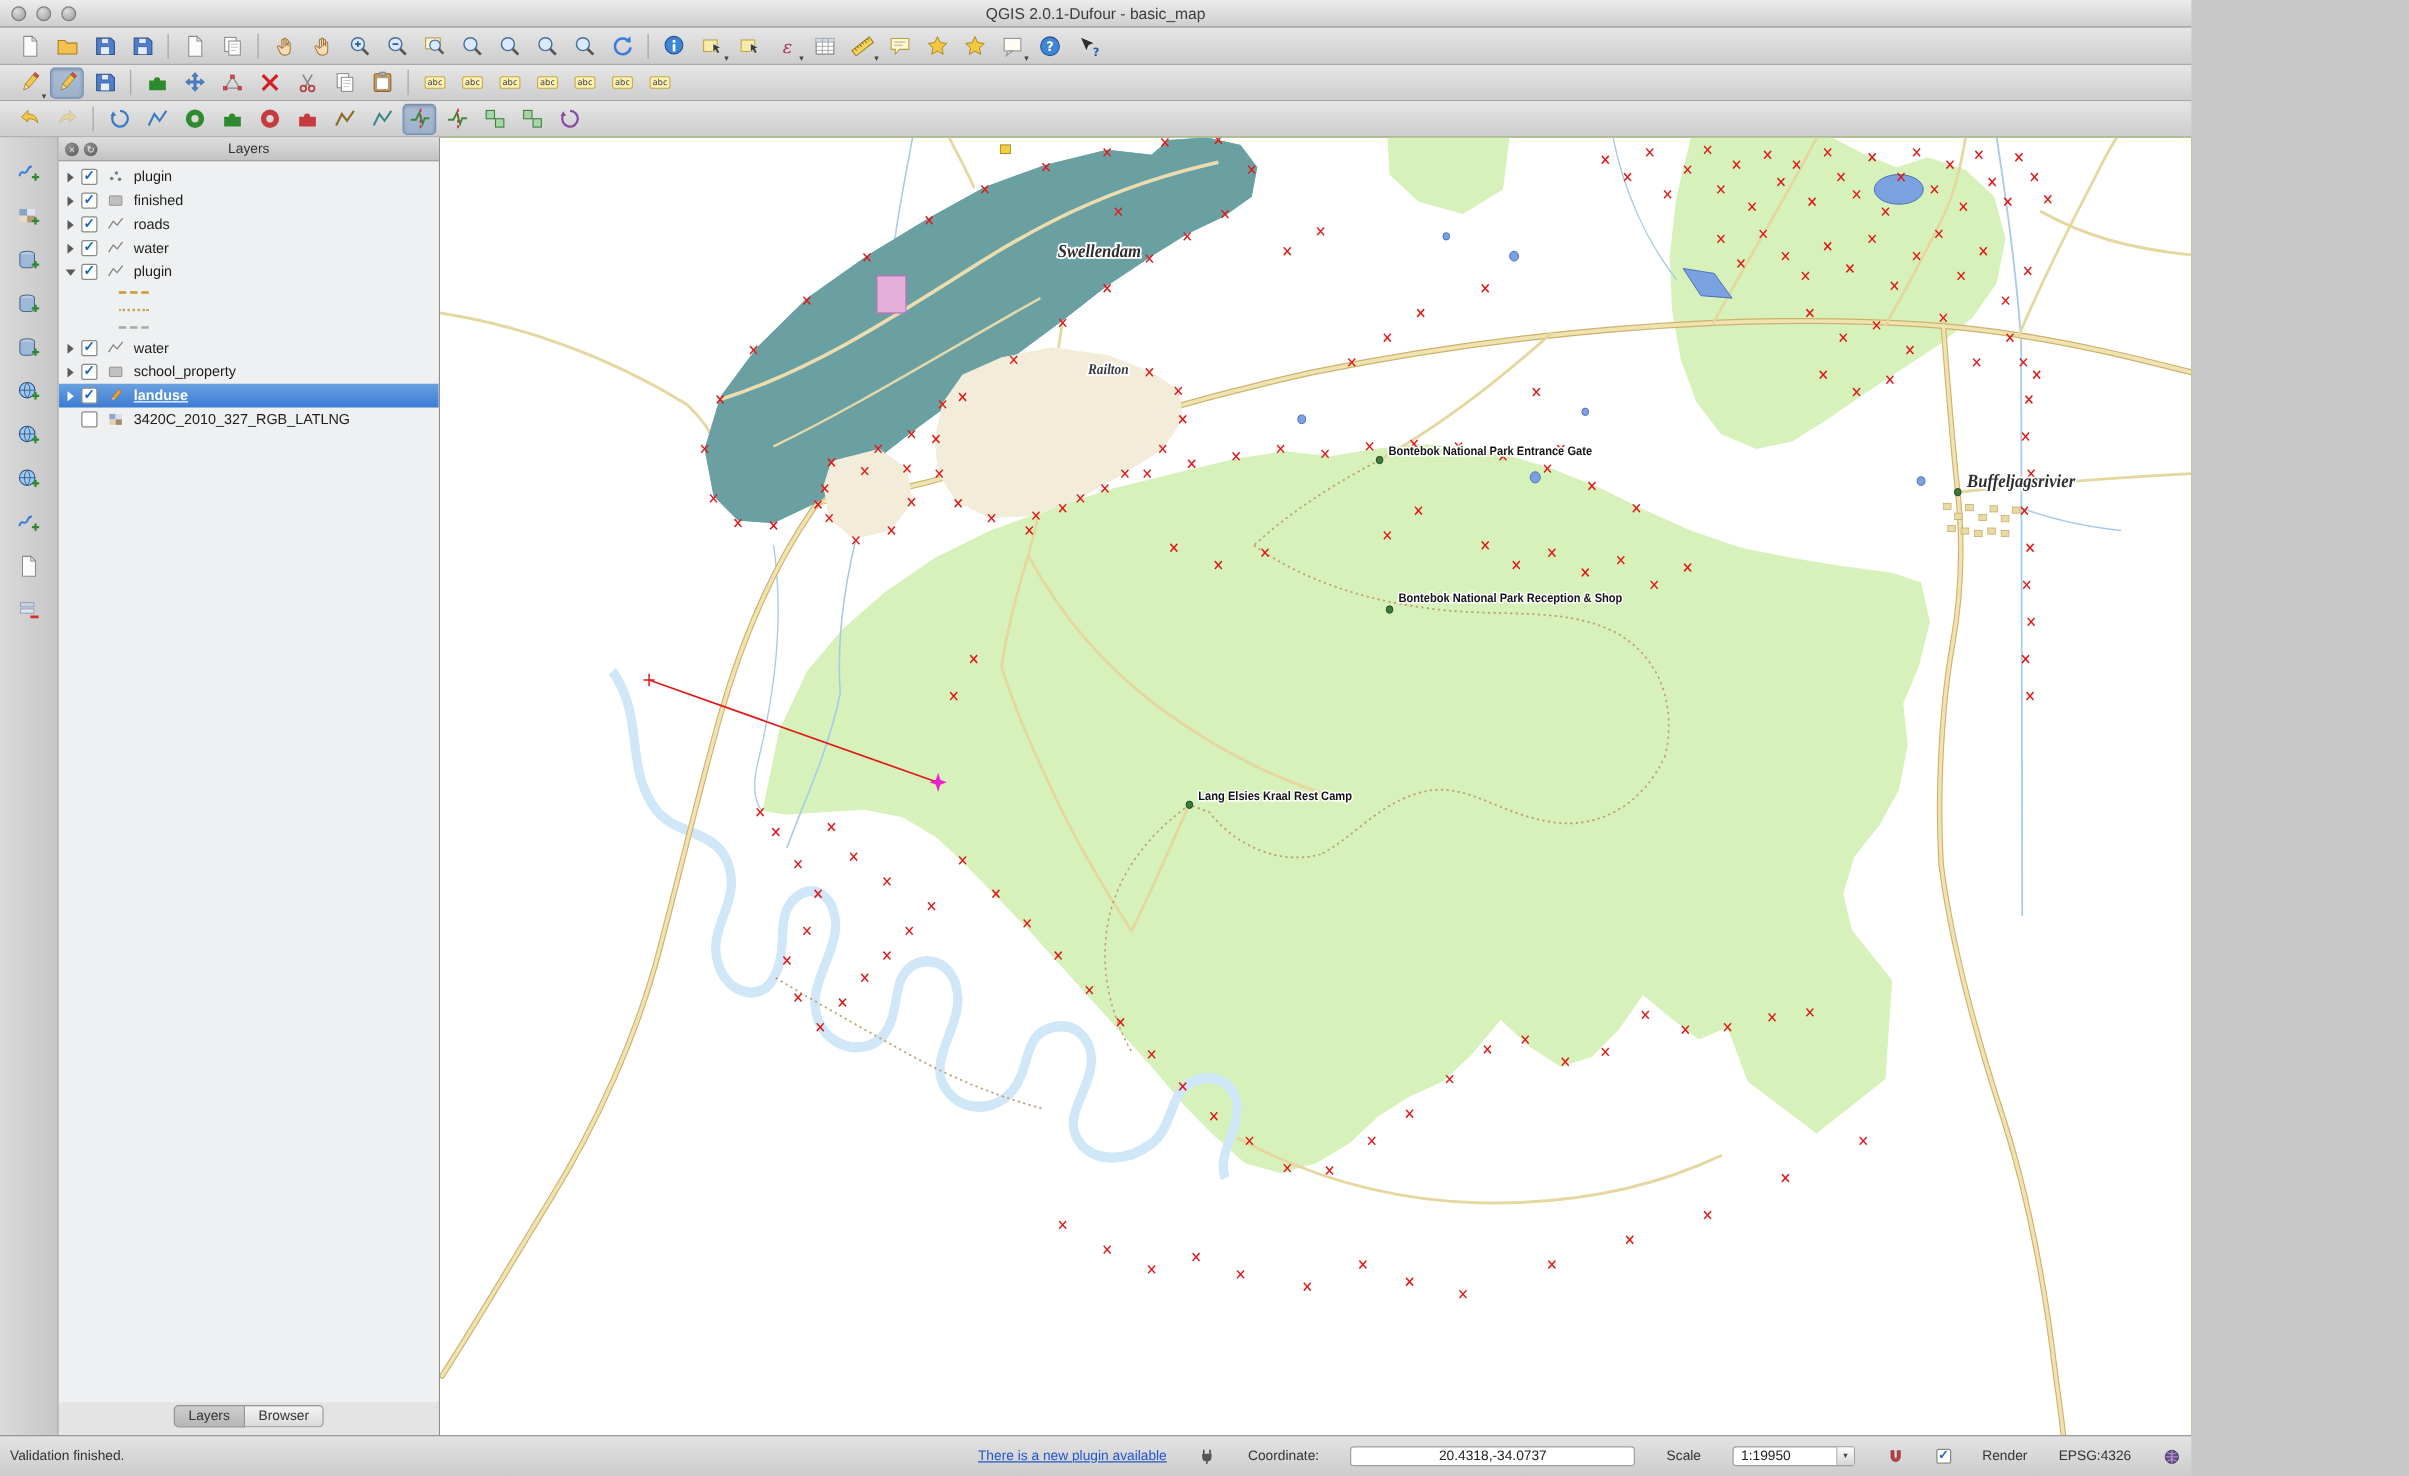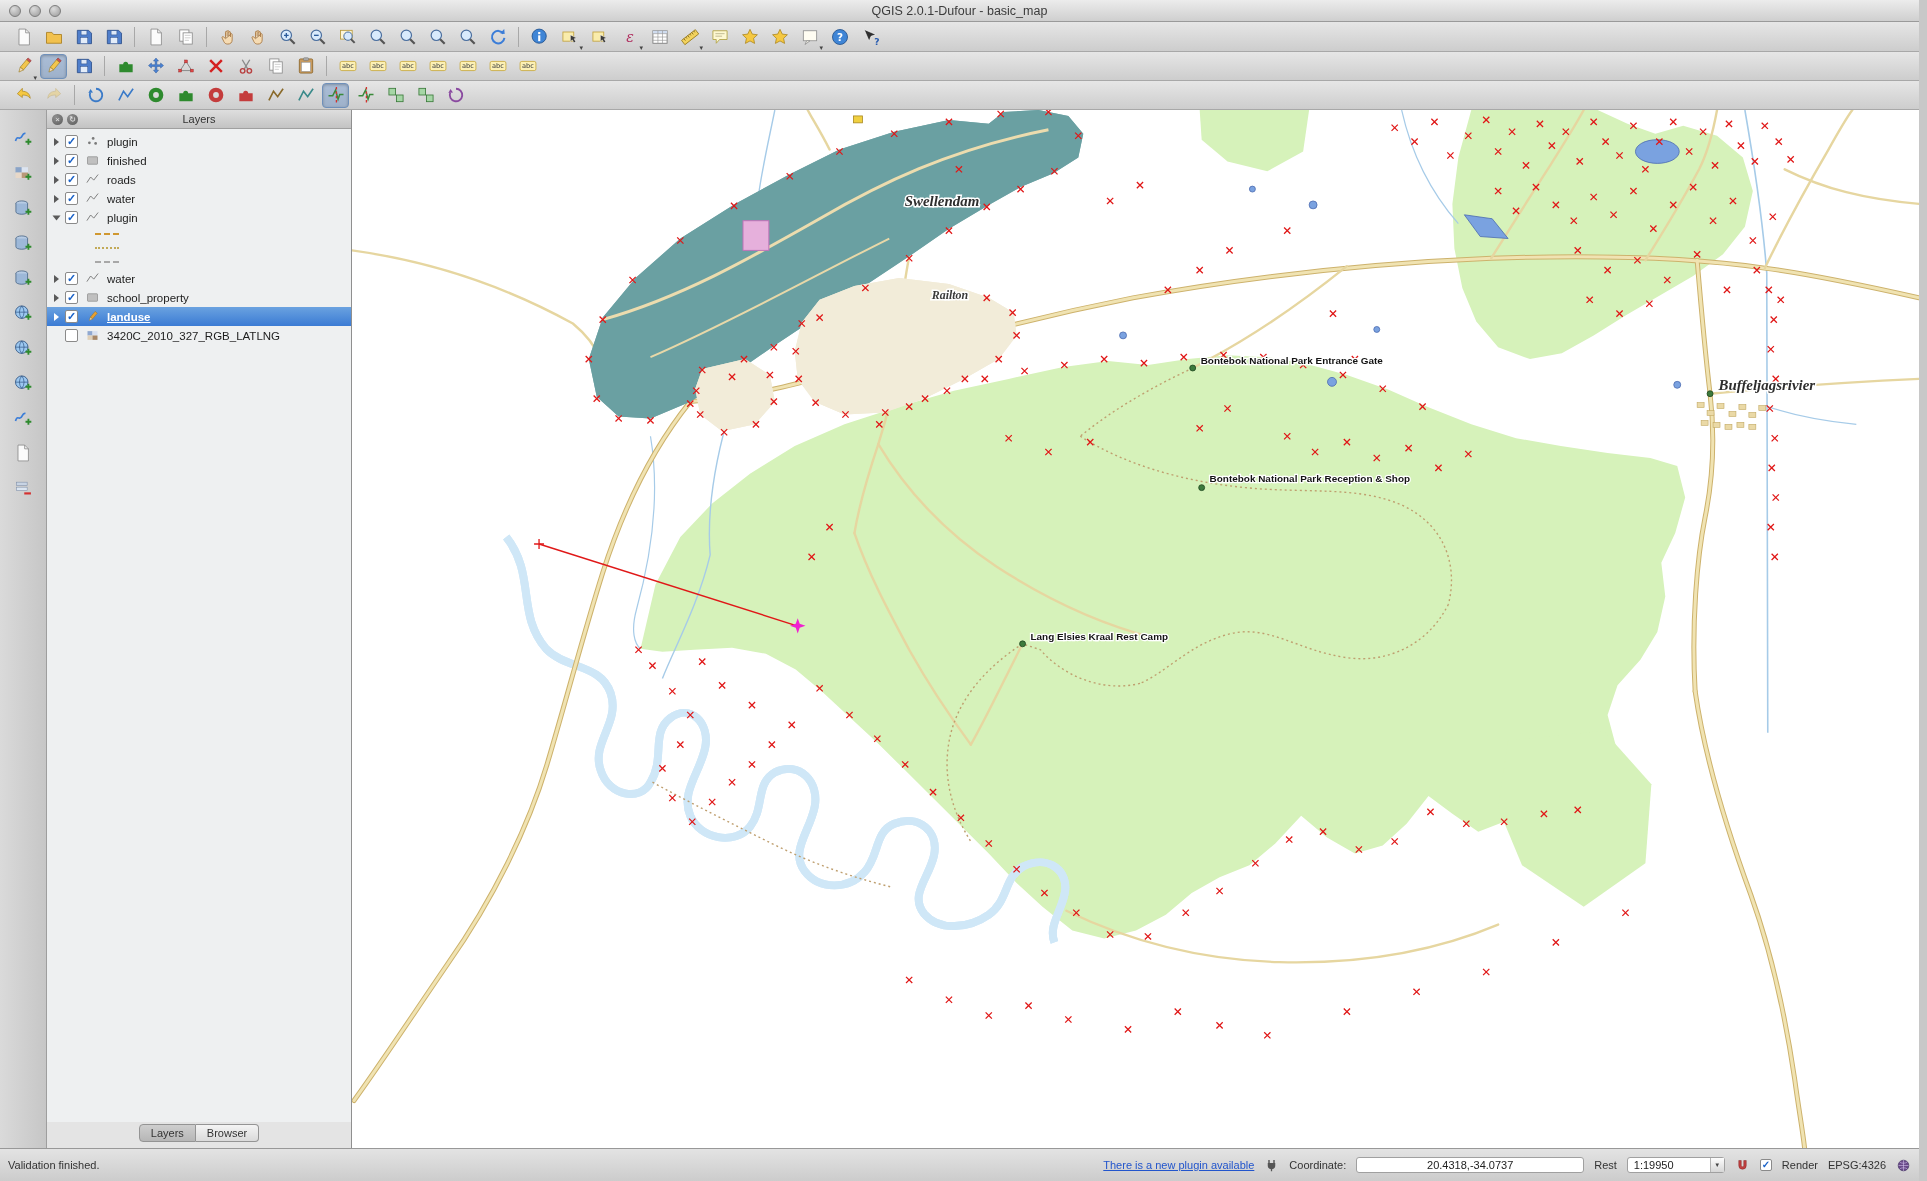--- a/index.html
+++ b/index.html
@@ -1,17 +1,17 @@
 <!DOCTYPE html>
 <html><head>
 <meta charset="utf-8">
 <style>
 *{margin:0;padding:0;box-sizing:border-box}
 html,body{width:1927px;height:1181px;overflow:hidden;font-family:"Liberation Sans",sans-serif;background:#c8c8c8}
-.window{width:1919px;height:1181px;display:flex;flex-direction:column;background:#d4d4d4}
+.window{width:1753px;height:1181px;display:flex;flex-direction:column;background:#d4d4d4}
 .titlebar{height:22px;background:linear-gradient(#ececec,#cfcfcf);border-bottom:1px solid #9a9a9a;display:flex;align-items:center;position:relative;flex:none}
 .lights{display:flex;gap:8px;padding-left:9px;z-index:2}
 .light{width:12px;height:12px;border-radius:50%;background:radial-gradient(circle at 35% 30%,#dcdcdc,#9a9a9a);border:1px solid #7d7d7d}
 .title{position:absolute;left:0;right:0;text-align:center;font-size:12.5px;color:#3c3c3c}
 .toolbar{display:flex;align-items:center;padding:2px 10px;gap:3px;background:linear-gradient(#e6e6e6,#cdcdcd);border-bottom:1px solid #a8a8a8;flex:none}
 .toolbar.r1{height:30px}.toolbar.r2{height:29px}.toolbar.r3{height:29px}
 .tb-btn{position:relative;width:27px;height:25px;border-radius:4px;display:flex;align-items:center;justify-content:center;flex:none}
 .tb-btn.active{background:rgba(80,130,195,.38);border:1px solid #6f90ba;box-shadow:inset 0 1px 3px rgba(0,0,0,.25)}
 .tb-btn.disabled{opacity:.35}
 .tb-ico{width:20px;height:20px;display:block}
@@ -39,21 +39,21 @@
 .swatch.dash1{border-top:2px dashed #d09830}
 .swatch.dash2{border-top:2px dotted #c2aa58}
 .swatch.dash3{border-top:2px dashed #a8a8a8}
 .panel-tabs{height:26px;display:flex;justify-content:center;align-items:center;background:#e4e4e4;padding-bottom:4px;flex:none}
 .ptab{font-size:11px;padding:2px 11px;border:1px solid #949494;background:linear-gradient(#f4f4f4,#dadada);color:#333}
 .ptab.active{background:linear-gradient(#cecece,#b6b6b6)}
 .ptab:first-child{border-radius:4px 0 0 4px}
 .ptab:last-child{border-radius:0 4px 4px 0;border-left:none}
 .map-wrap{flex:1;position:relative;background:#84cc16;overflow:hidden}
 svg.map{position:absolute;inset:0;width:100%;height:100%}
-.statusbar{height:21px;background:linear-gradient(#e3e3e3,#cccccc);border-top:1px solid #989898;display:flex;align-items:center;font-size:11px;color:#333;padding:16px 8px;gap:10px;flex:none}
+.statusbar{height:21px;background:linear-gradient(#e3e3e3,#cccccc);border-top:1px solid #989898;display:flex;align-items:center;font-size:11px;color:#333;padding:16px 8px;gap:25px;flex:none}
 .sb-spacer{flex:1}
 .sb-link{color:#2255cc;text-decoration:underline}
 .sb-input{width:228px;height:16px;background:#fff;border:1px solid #a0a0a0;border-radius:3px;text-align:center;font-size:11px;color:#222;font-family:"Liberation Sans",sans-serif}
 .sb-combo{width:98px;height:16px;background:#fff;border:1px solid #a0a0a0;border-radius:3px;display:flex;align-items:center;font-size:11px;color:#222;padding-left:6px}
 .sb-combo .arrow{margin-left:auto;width:14px;height:100%;background:linear-gradient(#fdfdfd,#d6d6d6);border-left:1px solid #b4b4b4;font-size:6px;display:flex;align-items:center;justify-content:center;color:#444}
 .sb-cbx{width:12px;height:12px;background:#fff;border:1px solid #8a8a8a;border-radius:2px;font-size:10px;line-height:10px;text-align:center;color:#1a62c8;font-weight:bold}
 .sb-ico{width:15px;height:15px;display:block}
 text.town{font-family:"Liberation Serif",serif;font-style:italic;font-weight:bold;font-size:15px;fill:#2e2e2e;stroke:#fff;stroke-width:3px;paint-order:stroke}
 text.town-small{font-family:"Liberation Serif",serif;font-style:italic;font-weight:bold;font-size:12px;fill:#3a3a3a;stroke:#fff;stroke-width:3px;paint-order:stroke}
 text.poi{font-family:"Liberation Sans",sans-serif;font-weight:bold;font-size:10px;fill:#141414;stroke:#fff;stroke-width:2.5px;paint-order:stroke}
@@ -1097,21 +1097,21 @@
 
   <div class="statusbar">
     <span>Validation finished.</span>
     <span class="sb-spacer"></span>
     <span class="sb-link">There is a new plugin available</span>
     <svg class="sb-ico">
         <use href="#i-plug"></use>
       </svg>
     <span>Coordinate:</span>
     <input class="sb-input" value="20.4318,-34.0737" style="">
-    <span>Rest</span>
+    <span>Scale</span>
     <span class="sb-combo">
       <span>1:19950</span>
       <span class="arrow">▼</span>
     </span>
     <svg class="sb-ico">
         <use href="#i-magnet"></use>
       </svg>
     <span class="sb-cbx">✓</span>
     <span>Render</span>
     <span>EPSG:4326</span>

